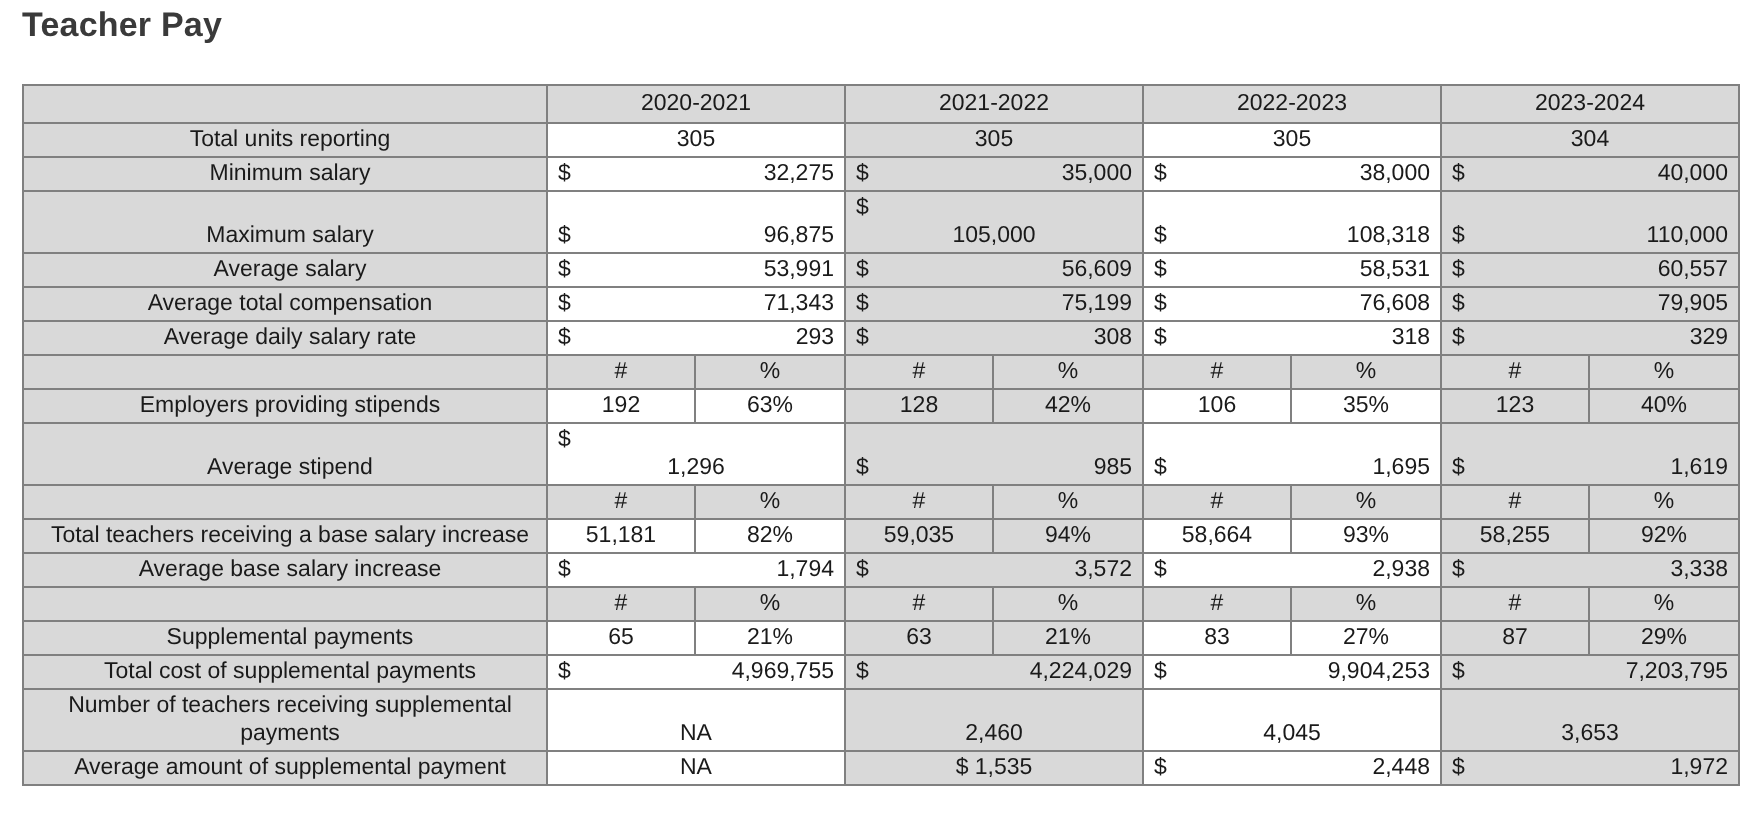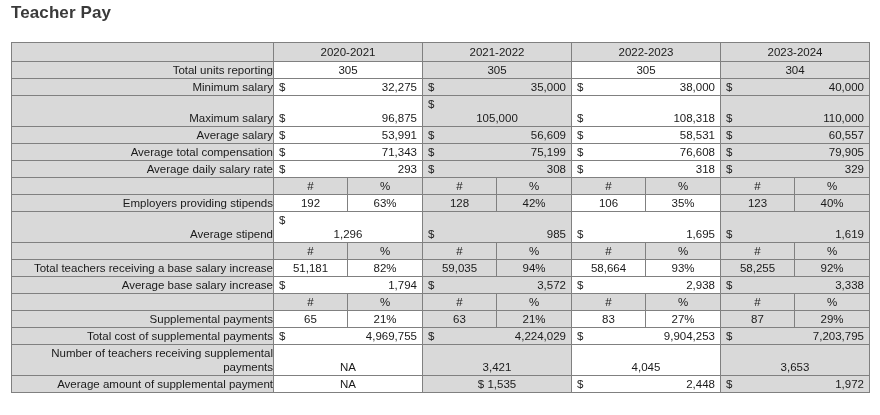--- a/index.html
+++ b/index.html
@@ -34,21 +34,21 @@
   td,th{
     border:1px solid #808080;
     padding:0;
     vertical-align:bottom;
     font-weight:normal;
     line-height:14px;
     overflow:hidden;
   }
   .lbl{
     background:#d9d9d9;
-    text-align:right;
+    text-align:center;
     padding:1px 0 1px 5px;
     white-space:normal;
   }
   .grey{ background:#d9d9d9; }
   .white{ background:#ffffff; }
 
   
   .yrhead{
     text-align:center;
     background:#d9d9d9;
@@ -238,21 +238,21 @@
         <tr>
           <td class="lbl">Total cost of supplemental payments</td>
           <td class="money white" colspan="2"><span class="dol">$</span><span class="num">4,969,755</span></td>
           <td class="money grey" colspan="2"><span class="dol">$</span><span class="num">4,224,029</span></td>
           <td class="money white" colspan="2"><span class="dol">$</span><span class="num">9,904,253</span></td>
           <td class="money grey" colspan="2"><span class="dol">$</span><span class="num">7,203,795</span></td>
         </tr>
         <tr style="height: 28px;">
           <td class="lbl">Number of teachers receiving supplemental payments</td>
           <td class="ctr white" colspan="2">NA</td>
-          <td class="ctr grey" colspan="2">3,421</td>
+          <td class="ctr grey" colspan="2">2,460</td>
           <td class="ctr white" colspan="2">4,045</td>
           <td class="ctr grey" colspan="2">3,653</td>
         </tr>
         <tr>
           <td class="lbl">Average amount of supplemental payment</td>
           <td class="ctr white" colspan="2">NA</td>
           <td class="ctr grey" colspan="2">$ 1,535</td>
           <td class="money white" colspan="2"><span class="dol">$</span><span class="num">2,448</span></td>
           <td class="money grey" colspan="2"><span class="dol">$</span><span class="num">1,972</span></td>
         </tr>

